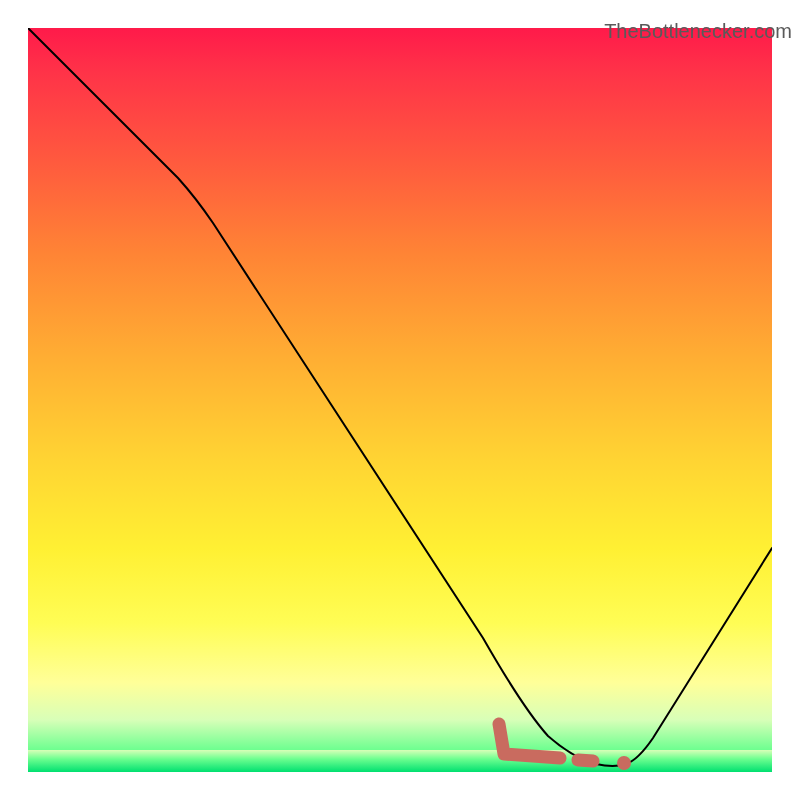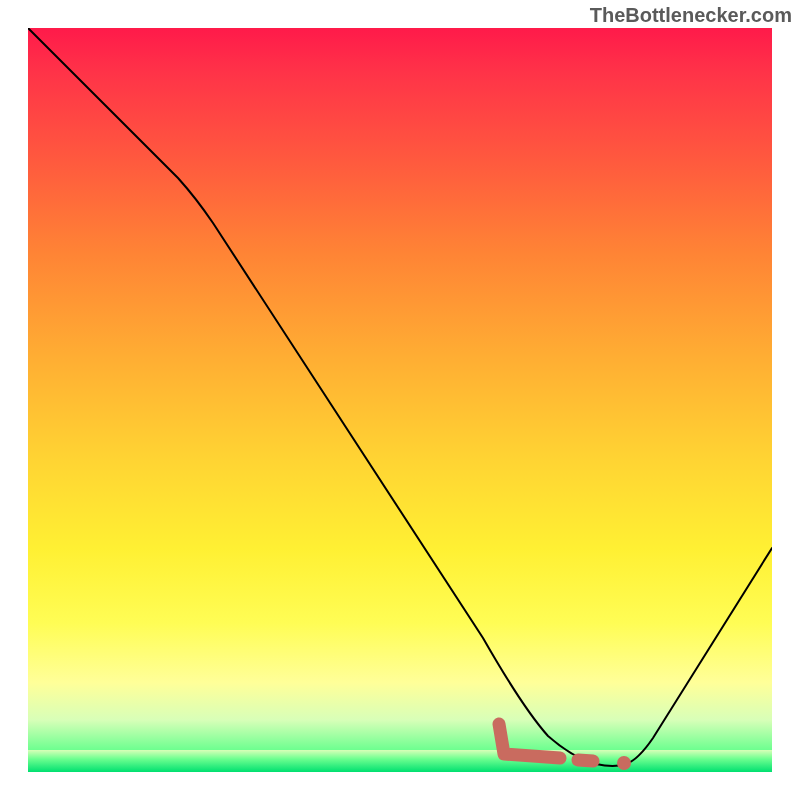--- a/index.html
+++ b/index.html
@@ -5,25 +5,25 @@
   * { margin: 0; padding: 0; box-sizing: border-box; }
   body {
     width: 800px;
     height: 800px;
     background: #ffffff;
     font-family: Arial, sans-serif;
     position: relative;
   }
   .watermark {
     position: absolute;
-    top: 4px;
+    top: 20px;
     right: 8px;
     color: #5a5a5a;
     font-size: 20px;
-    font-weight: 700;
+    font-weight: 400;
     z-index: 10;
   }
   .chart-area {
     position: absolute;
     left: 28px;
     top: 28px;
     width: 744px;
     height: 744px;
   }
   .gradient-bg {

